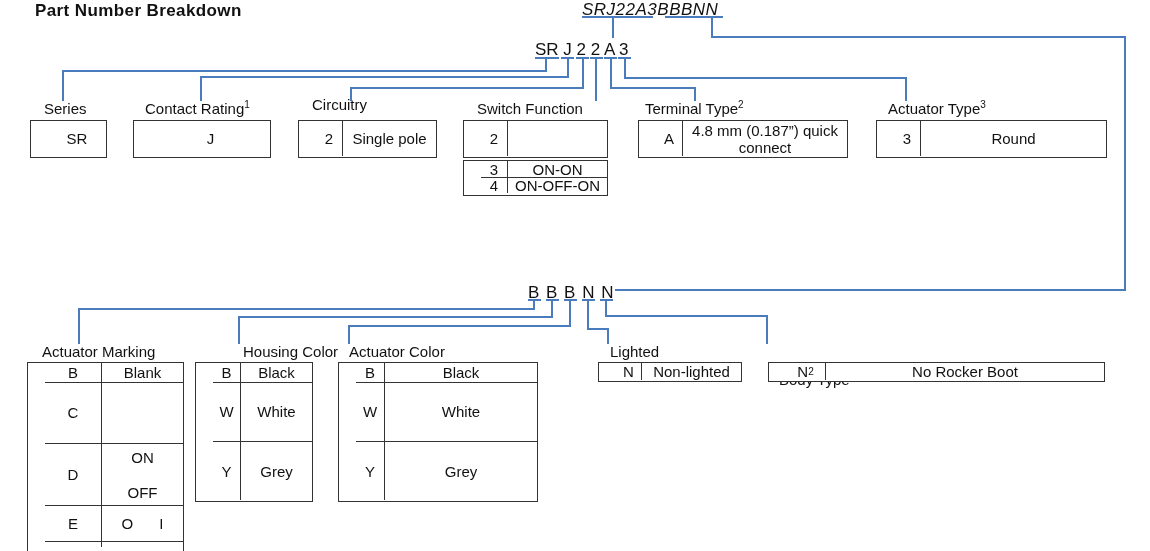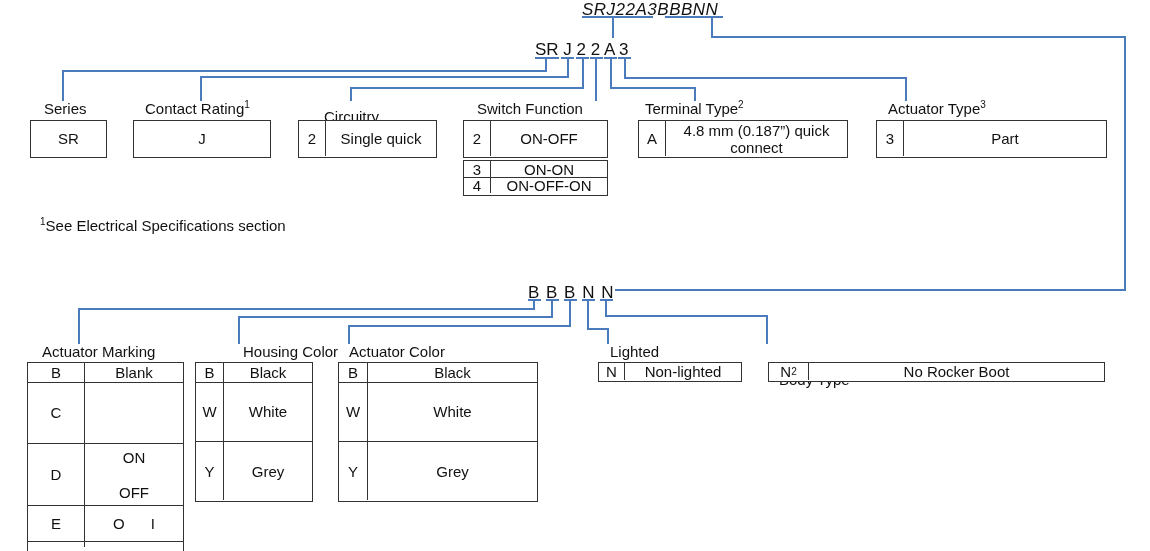--- a/index.html
+++ b/index.html
@@ -12,21 +12,21 @@
   .title{font-size:17px;font-weight:bold;letter-spacing:.4px;white-space:nowrap;}
   .pn{font-size:17px;letter-spacing:.5px;white-space:nowrap;}
   .expansion{font-size:17px;white-space:pre;}
   .exp-spaced{letter-spacing:1px;}
   .lbl{font-size:15px;white-space:nowrap;}
   .lbl sup,.footnote sup,.code sup{font-size:10px;line-height:0;}
   .footnote{font-size:15px;white-space:nowrap;}
   .seg{position:absolute;background:var(--line,#4a7cbd);}
   .tbl{
     position:absolute;box-sizing:border-box;
-    border:1.5px solid #333;background:#fff;font-size:15px;
+    border:1.5px solid #333;background:#fff;font-size:15px;padding-left:17px;
   }
   .tbl.noborder-bottom{border-bottom:none;}
   .row{display:flex;box-sizing:border-box;}
   .row + .row{border-top:1.5px solid #333;}
   .row.bb{border-bottom:1.5px solid #333;}
   .code{
     box-sizing:border-box;border-right:1.5px solid #333;
     display:flex;align-items:center;justify-content:center;flex:0 0 auto;
   }
   .val{
@@ -87,55 +87,55 @@
       <div class="seg" style="left: 348px; top: 325px; width: 223px; height: 2px;"></div>
       <div class="seg" style="left: 348px; top: 325px; width: 2px; height: 19px;"></div>
       <div class="seg" style="left: 587px; top: 301px; width: 2px; height: 29px;"></div>
       <div class="seg" style="left: 587px; top: 328px; width: 22px; height: 2px;"></div>
       <div class="seg" style="left: 607px; top: 328px; width: 2px; height: 16px;"></div>
       <div class="seg" style="left: 605px; top: 301px; width: 2px; height: 16px;"></div>
       <div class="seg" style="left: 605px; top: 315px; width: 163px; height: 2px;"></div>
       <div class="seg" style="left: 766px; top: 315px; width: 2px; height: 29px;"></div>
     </div>
 
+  <div class="abs title" style="left:35px;top:1px;">Part Number Breakdown</div>
   <div class="abs pn" style="left:582px;top:0;font-style:italic;"><span>SRJ22A3</span><span>BBBNN</span></div>
 
   <div class="abs expansion" style="left:535px;top:40px;">SR J 2 2 A 3</div>
   <div class="abs expansion exp-spaced" style="left:528px;top:283px;">B B B N N</div>
 
   <div class="abs lbl" style="left:44px;top:100px;text-align:right;"><span>Series</span></div>
   <div class="abs lbl" style="left:145px;top:100px;"><span>Contact Rating</span><sup>1</sup></div>
-  <div class="abs lbl" style="left:312px;top:108px;margin-left:12px;"><span>Circuitry</span></div>
+  <div class="abs lbl" style="left:312px;top:96px;"><span>Circuitry</span></div>
   <div class="abs lbl" style="left:477px;top:100px;"><span>Switch Function</span></div>
   <div class="abs lbl" style="left:645px;top:100px;"><span>Terminal Type</span><sup>2</sup></div>
   <div class="abs lbl" style="left:888px;top:100px;"><span>Actuator Type</span><sup>3</sup></div>
 
   <div class="tbl" style="left:30px;top:120px;width:77px;height:38px;">
     <div class="row" style="height:35px;">
       <div class="val">SR</div>
     </div>
   </div>
 
   <div class="tbl" style="left:133px;top:120px;width:138px;height:38px;">
     <div class="row" style="height:35px;">
       <div class="val">J</div>
     </div>
   </div>
 
   <div class="tbl" style="left:298px;top:120px;width:139px;height:38px;">
     <div class="row" style="height:35px;">
       <div class="code" style="width:27px;">2</div>
-      <div class="val">Single quick</div>
+      <div class="val">Single pole</div>
     </div>
   </div>
 
   <div class="tbl" style="left:463px;top:120px;width:145px;height:38px;">
     <div class="row" style="height:35px;">
       <div class="code" style="width:27px;">2</div>
-      <div class="val">ON-OFF</div>
     </div>
   </div>
   <div class="tbl" style="left:463px;top:160px;width:145px;height:36px;">
     <div class="row" style="height:16px;">
       <div class="code" style="width:27px;">3</div>
       <div class="val">ON-ON</div>
     </div>
     <div class="row" style="height:16px;">
       <div class="code" style="width:27px;">4</div>
       <div class="val">ON-OFF-ON</div>
@@ -145,25 +145,24 @@
   <div class="tbl" style="left:638px;top:120px;width:210px;height:38px;">
     <div class="row" style="height:35px;">
       <div class="code" style="width:27px;">A</div>
       <div class="val" style="padding:0 6px;">4.8 mm (0.187”) quick connect</div>
     </div>
   </div>
 
   <div class="tbl" style="left:876px;top:120px;width:231px;height:38px;">
     <div class="row" style="height:35px;">
       <div class="code" style="width:27px;">3</div>
-      <div class="val">Part</div>
-    </div>
-  </div>
-
-  <div class="abs footnote" style="left:40px;top:217px;"><sup>1</sup><span>See Electrical Specifications section</span></div>
+      <div class="val">Round</div>
+    </div>
+  </div>
+
 
   <div class="abs lbl" style="left:42px;top:343px;"><span>Actuator Marking</span></div>
   <div class="abs lbl" style="left:203px;top:343px;margin-left:40px;"><span>Housing Color</span></div>
   <div class="abs lbl" style="left:349px;top:343px;"><span>Actuator Color</span></div>
   <div class="abs lbl" style="left:610px;top:343px;"><span>Lighted</span></div>
   <div class="abs lbl" style="left:779px;top:343px;margin-top:28px;"><span>Body Type</span></div>
 
   <div class="tbl noborder-bottom" style="left:27px;top:362px;width:157px;height:189px;">
     <div class="row" style="height:18.5px;">
       <div class="code" style="width:57px;">B</div>

